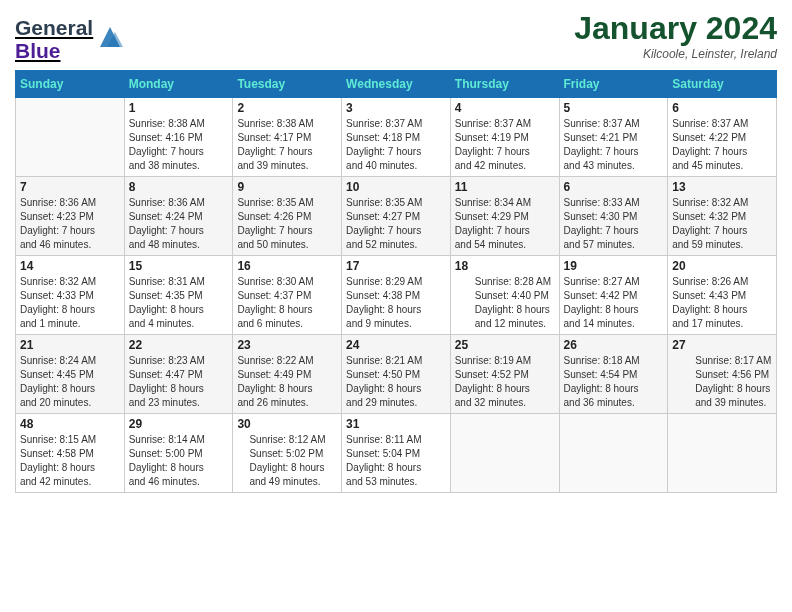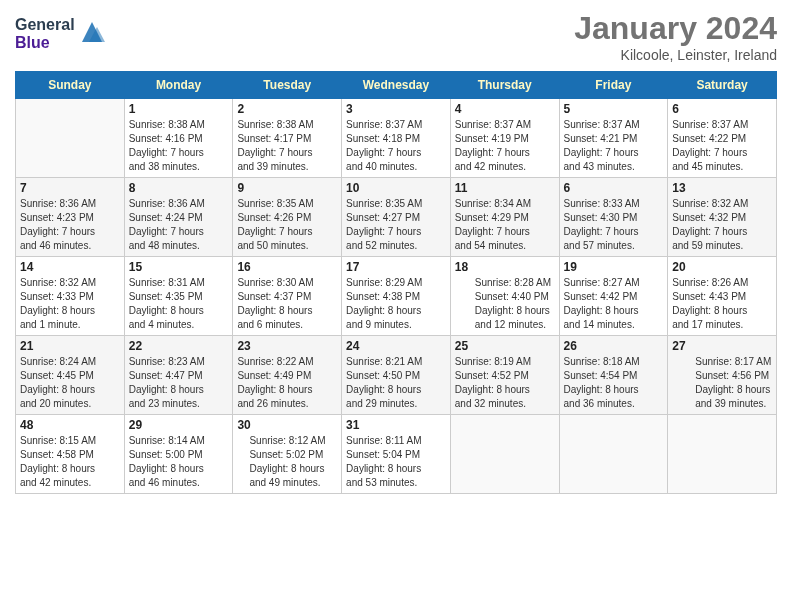--- a/index.html
+++ b/index.html
@@ -15,54 +15,56 @@
       justify-content: space-between;
       align-items: flex-start;
       margin-bottom: 8px;
     }
     .logo {
       display: flex;
       align-items: center;
       margin-top: 6px;
     }
     .logo-text {
-      font-size: 16px;
+      font-size: 21px;
       font-weight: bold;
       line-height: 1.1;
+      text-decoration: underline;
     }
     .logo-text .general { color: #2c3e50; }
     .logo-text .blue { color: #4c1d95; }
     .logo-icon {
       width: 30px;
       height: 30px;
       margin-left: 2px;
       margin-top: -4px;
     }
     .title-area {
       text-align: right;
     }
     .month-title {
       font-size: 32px;
       font-weight: bold;
-      color: #737373;
+      color: #14532d;
     }
     .location-title {
-      font-size: 14px;
+      font-size: 12px;
       color: #555;
+      font-style: italic;
     }
     .calendar {
       width: 100%;
       border-collapse: collapse;
       font-size: 11px;
     }
     .calendar th {
       background-color: #1a6fb3;
-      color: #fef9c3;
+      color: #5eead4;
       padding: 6px 4px;
-      text-align: center;
+      text-align: left;
       font-size: 12px;
       font-weight: bold;
       border: 1px solid #1a6fb3;
     }
     .calendar td {
       border: 1px solid #ccc;
       vertical-align: top;
       padding: 3px 4px;
       width: calc(100% / 7);
       min-height: 80px;

